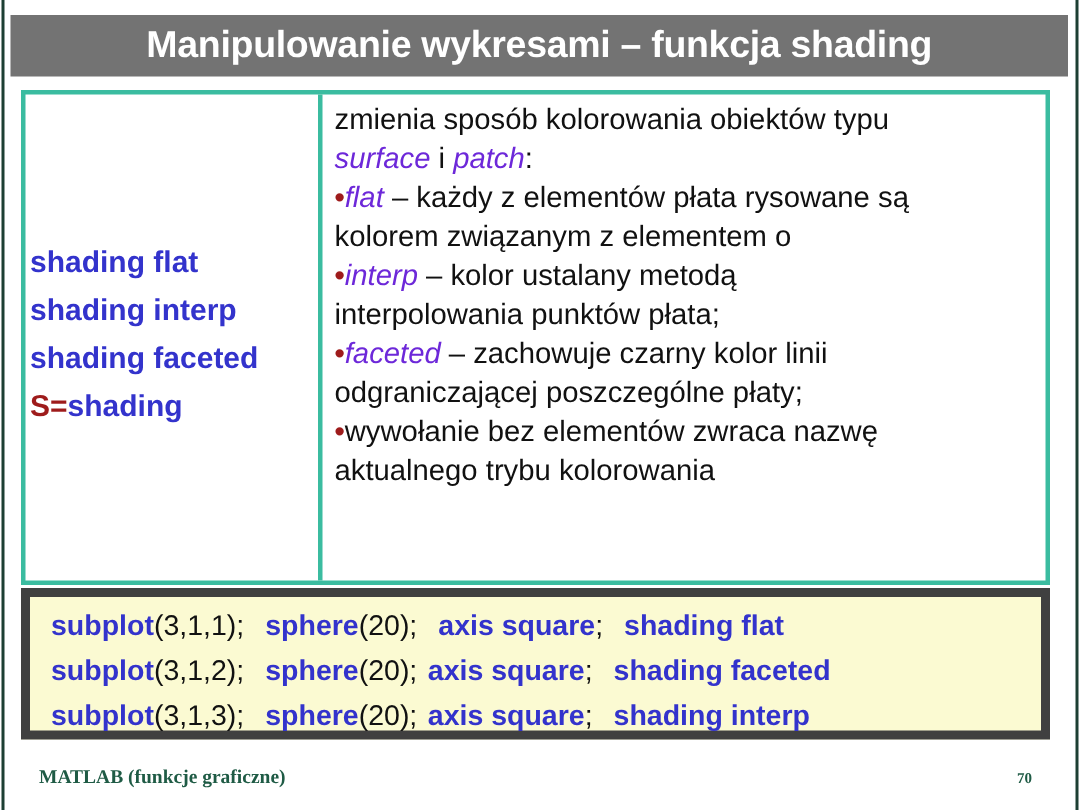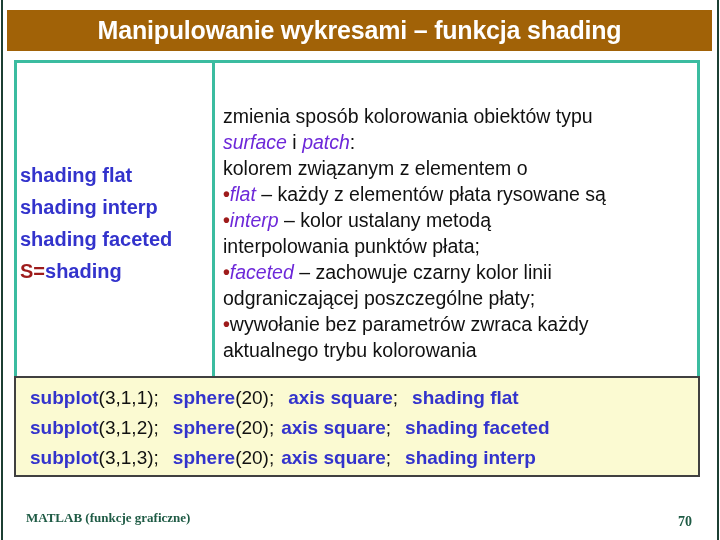--- a/index.html
+++ b/index.html
@@ -35,21 +35,21 @@
   .slide-rule.left  { left: 1px; }
   .slide-rule.right { left: 717px; }
 
   
   #title-banner {
     position: absolute;
     left: 7px;
     top: 10px;
     width: 705px;
     height: 41px;
-    background: #a16207;
+    background: #737373;
     display: flex;
     align-items: center;
     justify-content: center;
   }
   #title-text {
     color: #ffffff;
     font-size: 25px;
     font-weight: bold;
     letter-spacing: -0.2px;
     white-space: nowrap;
@@ -73,21 +73,20 @@
     flex: 0 0 198px;
     border-right: 3px solid #3BBCA0;
     box-sizing: border-box;
     position: relative;
   }
   #desc-right {
     flex: 1 1 auto;
     box-sizing: border-box;
     position: relative;
     padding: 4px 4px 0 8px;
-    margin-top: 36px;
   }
 
   
   #cmd-list {
     position: absolute;
     left: 3px;
     top: 96px;
     width: 192px;
   }
   .cmd-line {
@@ -116,24 +115,24 @@
   }
   .para .bullet {
     color: #9E1B1B;
     font-weight: bold;
   }
 
   
   #code-box {
     position: absolute;
     left: 14px;
-    top: 376px;
+    top: 392px;
     width: 686px;
     height: 101px;
-    border: 2px solid #404040;
+    border: 6px solid #404040;
     background: #FBFAD2;
     box-sizing: border-box;
     padding: 5px 0 0 14px;
   }
   .code-line {
     font-size: 19px;
     font-weight: bold;
     color: #3333CC;
     line-height: 30px;
     white-space: nowrap;
@@ -161,21 +160,21 @@
     font-size: 13px;
     font-weight: bold;
     color: #1F5B45;
     white-space: nowrap;
   }
   #page-number {
     position: absolute;
     left: 678px;
     top: 514px;
     font-family: "Liberation Serif", serif;
-    font-size: 14px;
+    font-size: 10px;
     font-weight: bold;
     color: #1F5B45;
   }
 </style>
 </head>
 <body>
 
 <div id="slide">
 
   <div class="slide-rule left"></div>
@@ -208,46 +207,46 @@
 
       <div class="para">
         <span>zmienia sposób kolorowania obiektów typu</span>
       </div>
 
       <div class="para">
         <span class="em">surface</span><span> i </span><span class="em">patch</span><span>:</span>
       </div>
 
       <div class="para">
+        <span class="bullet">•</span><span class="em">flat</span><span> – każdy z elementów płata rysowane są</span>
+      </div>
+
+      <div class="para">
         <span>kolorem związanym z elementem o</span>
       </div>
 
-      <div class="para">
-        <span class="bullet">•</span><span class="em">flat</span><span> – każdy z elementów płata rysowane są</span>
-      </div>
-
 
       <div class="para">
         <span class="bullet">•</span><span class="em">interp</span><span> – kolor ustalany metodą</span>
       </div>
 
       <div class="para">
         <span>interpolowania punktów płata;</span>
       </div>
 
       <div class="para">
         <span class="bullet">•</span><span class="em">faceted</span><span> – zachowuje czarny kolor linii</span>
       </div>
 
       <div class="para">
         <span>odgraniczającej poszczególne płaty;</span>
       </div>
 
       <div class="para">
-        <span class="bullet">•</span><span>wywołanie bez parametrów zwraca każdy</span>
+        <span class="bullet">•</span><span>wywołanie bez elementów zwraca nazwę</span>
       </div>
 
       <div class="para">
         <span>aktualnego trybu kolorowania</span>
       </div>
 
     </div>
   </div>
 
   <div id="code-box">

